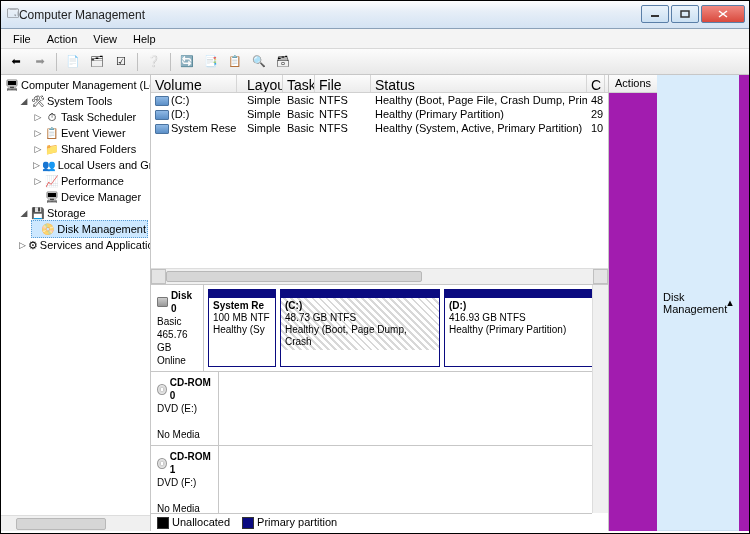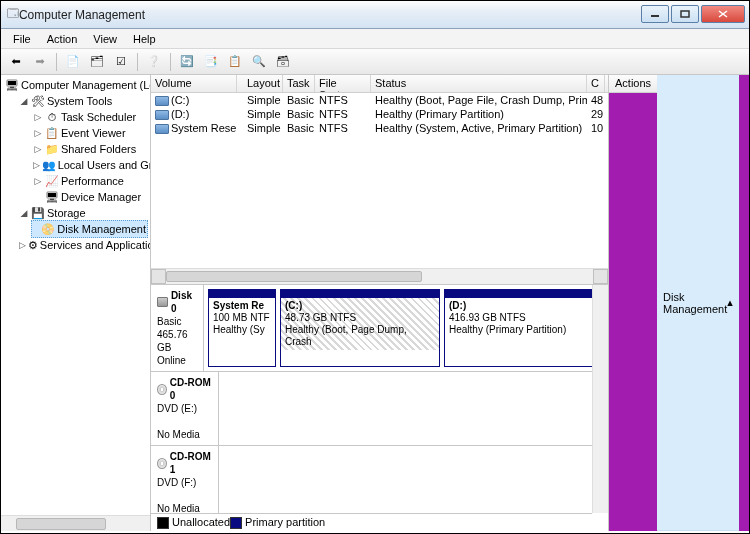--- a/index.html
+++ b/index.html
@@ -21,42 +21,42 @@
 .tree > ul { padding-left: 0; }
 .tree li { white-space: nowrap; line-height: 16px; }
 .tree .row { display: flex; align-items: center; gap: 2px; padding: 0 2px; cursor: pointer; }
 .tree .row.sel { background: #cde8ff; border: 1px dotted #5a9ed6; padding: 0 1px; margin: -1px 0; }
 .tree .tw { width: 10px; text-align: center; color: #555; font-size: 9px; user-select: none; }
 .tree .ic { width: 14px; height: 14px; display: inline-flex; align-items: center; justify-content: center; font-size: 11px; }
 .tree-hscroll { position: absolute; bottom: 0; left: 0; right: 0; height: 16px; background: #f0f0f0; border-top: 1px solid #ddd; }
 .tree-hscroll .thumb { position: absolute; left: 15px; width: 90px; top: 2px; height: 12px; background: #d6d6d6; border: 1px solid #b8b8b8; border-radius: 2px; }
 .main { flex: 1; display: flex; flex-direction: column; border-right: 1px solid #c7c7c7; min-width: 0; }
 .grid-head { height: 18px; background: linear-gradient(#fcfcfc,#ececec); border-bottom: 1px solid #d0d0d0; display: flex; }
-.gh { border-right: 1px solid #d6d6d6; padding: 2px 4px; font-size: 11px; overflow: hidden; cursor: pointer; }
+.gh { border-right: 1px solid #d6d6d6; padding: 2px 4px; font-size: 14px; overflow: hidden; cursor: pointer; }
 .grid-body { flex: 0 0 auto; background: #fff; }
 .gr { display: flex; height: 14px; align-items: center; }
 .gc { padding: 0 4px; overflow: hidden; white-space: nowrap; }
 .vol-icon { width: 14px; height: 10px; display: inline-block; background: linear-gradient(#8fb9e5,#5b8fc7); border: 1px solid #4a73a0; border-radius: 1px; margin-right: 2px; vertical-align: middle; }
 .upper { height: 210px; display: flex; flex-direction: column; border-bottom: 1px solid #c7c7c7; }
 .upper-fill { flex: 1; }
 .hscroll { height: 16px; background: #f0f0f0; border-top: 1px solid #ddd; position: relative; }
 .hscroll .arrow { position: absolute; width: 15px; top: 0; bottom: 0; background: #e4e4e4; border: 1px solid #c0c0c0; }
 .hscroll .arrow.l { left: 0; } .hscroll .arrow.r { right: 0; }
 .hscroll .track { position: absolute; left: 15px; right: 15px; top: 2px; bottom: 2px; }
 .hscroll .thumb { position: absolute; left: 0; width: 60%; top: 0; bottom: 0; background: #d6d6d6; border: 1px solid #b8b8b8; border-radius: 2px; }
 .disks { flex: 1; overflow: hidden; background: #fff; position: relative; }
 .disk-row { display: flex; border-bottom: 1px solid #c7c7c7; min-height: 72px; }
 .disk-info { width: 68px; padding: 4px 6px; border-right: 1px solid #c7c7c7; font-size: 10px; line-height: 13px; }
 .disk-info .dname { font-weight: bold; display: flex; align-items: center; gap: 3px; }
 .disk-parts { flex: 1; padding: 4px; display: flex; gap: 4px; }
 .part { border: 1px solid #0a0a80; display: flex; flex-direction: column; min-width: 0; }
 .part-head { height: 8px; background: #0a0a80; }
 .part-body { padding: 2px 4px; font-size: 10px; line-height: 12px; overflow: hidden; }
 .part.hatched .part-body { background: repeating-linear-gradient(45deg,#fff,#fff 3px,#d8d8d8 3px,#d8d8d8 5px); }
-.legend { height: 18px; border-top: 1px solid #c7c7c7; display: flex; align-items: center; gap: 0; padding: 0 6px; font-size: 11px; background: #fff; }
+.legend { height: 18px; border-top: 1px solid #c7c7c7; display: flex; align-items: center; gap: 12px; padding: 0 6px; font-size: 11px; background: #fff; }
 .lg-sw { width: 12px; height: 12px; display: inline-block; vertical-align: middle; margin-right: 3px; border: 1px solid #333; }
 .actions { width: 140px; background: #a21caf; display: flex; flex-direction: row; }
 .actions-head { height: 18px; background: linear-gradient(#fcfcfc,#ececec); border-bottom: 1px solid #d0d0d0; padding: 2px 6px; font-size: 11px; }
 .actions-section { background: #d9ecfb; padding: 3px 6px; font-size: 11px; display: flex; justify-content: space-between; align-items: center; border-bottom: 1px solid #c8def0; cursor: pointer; }
 .actions-item { padding: 4px 6px 4px 16px; font-size: 11px; display: flex; justify-content: space-between; cursor: pointer; }
 .vscroll { width: 16px; background: #f0f0f0; border-left: 1px solid #ddd; position: absolute; right: 0; top: 0; bottom: 18px; }
 .disk-ic { width: 12px; height: 10px; display: inline-block; background: linear-gradient(#ccc,#999); border: 1px solid #777; border-radius: 1px; }
 .cd-ic { width: 11px; height: 11px; display: inline-block; border-radius: 50%; background: radial-gradient(circle,#fff 20%,#c8c8c8 22%,#eaeaea 70%); border: 1px solid #999; }
 .col-vol { width: 86px; } .col-lay { width: 40px; margin-left: 6px; } .col-typ { width: 32px; } .col-fs { width: 56px; } .col-st { width: 216px; } .col-cap { width: 18px; }
 </style>

